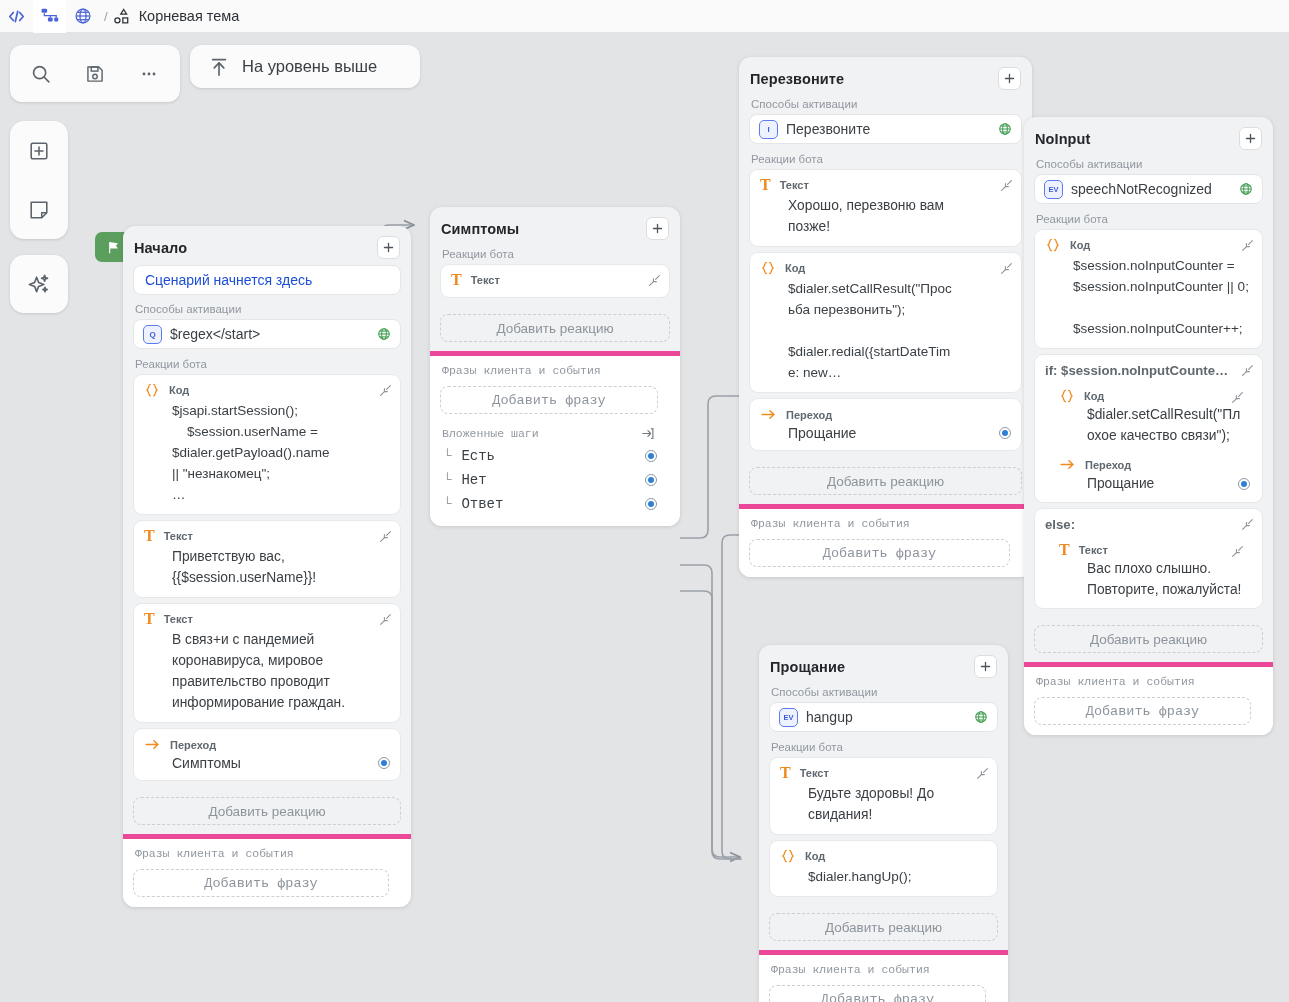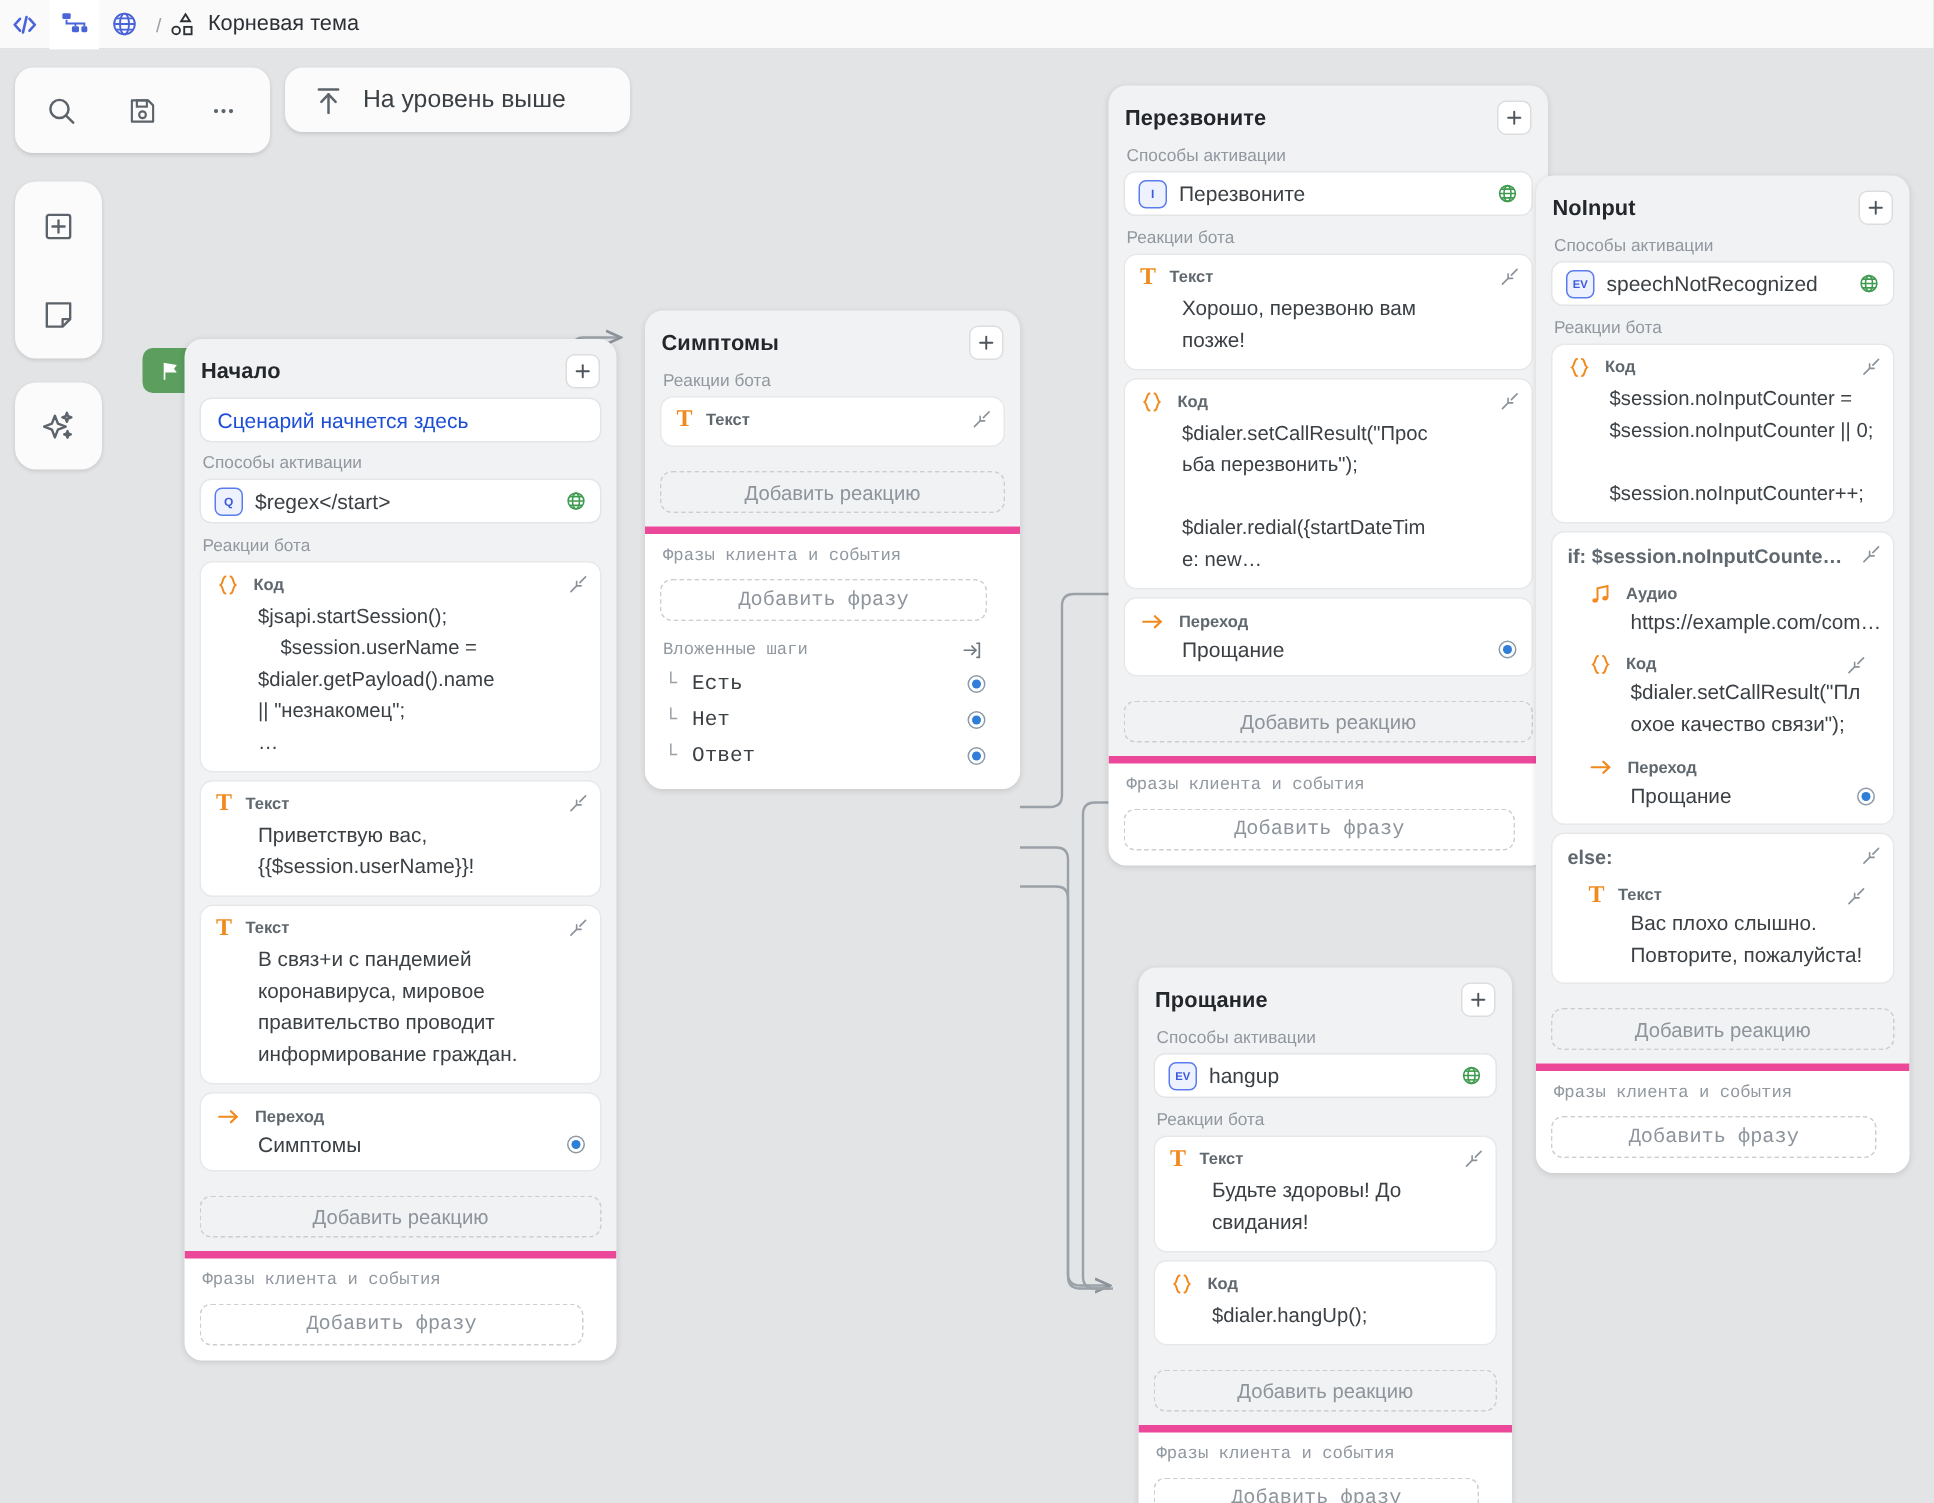--- a/index.html
+++ b/index.html
@@ -555,31 +555,20 @@
       <div class="ifblk">
         <div class="collapse">
           <svg width="13" height="13" viewBox="0 0 24 24" fill="none" stroke="#8b929a" stroke-width="2" stroke-linecap="round">
             <line x1="3" y1="21" x2="10" y2="14"></line>
               <line x1="14" y1="10" x2="21" y2="3"></line>
               <polyline points="10,8.5 10,14 15.5,14"></polyline>
           </svg>
         </div>
         <div class="ifblk-title">if: $session.noInputCounter...</div>
 
-        <div class="sub-item">
-          <div class="sub-head">
-            <svg width="16" height="16" viewBox="0 0 24 24" fill="#f08a1e">
-              <path d="M9 18.2 V6.2 l10-2.2 v12" fill="none" stroke="#f08a1e" stroke-width="2"></path>
-              <ellipse cx="6.6" cy="18.4" rx="2.7" ry="2.2"></ellipse>
-                <ellipse cx="16.6" cy="16.2" rx="2.7" ry="2.2"></ellipse>
-            </svg>
-            <span class="card-kind">Аудио</span>
-          </div>
-          <div class="sub-text">https://example.com/com…</div>
-        </div>
 
         <div class="sub-item">
           <div class="collapse" style="top:2px;">
             <svg width="13" height="13" viewBox="0 0 24 24" fill="none" stroke="#8b929a" stroke-width="2" stroke-linecap="round">
               <line x1="3" y1="21" x2="10" y2="14"></line>
                 <line x1="14" y1="10" x2="21" y2="3"></line>
                 <polyline points="10,8.5 10,14 15.5,14"></polyline>
             </svg>
           </div>
           <div class="sub-head">

